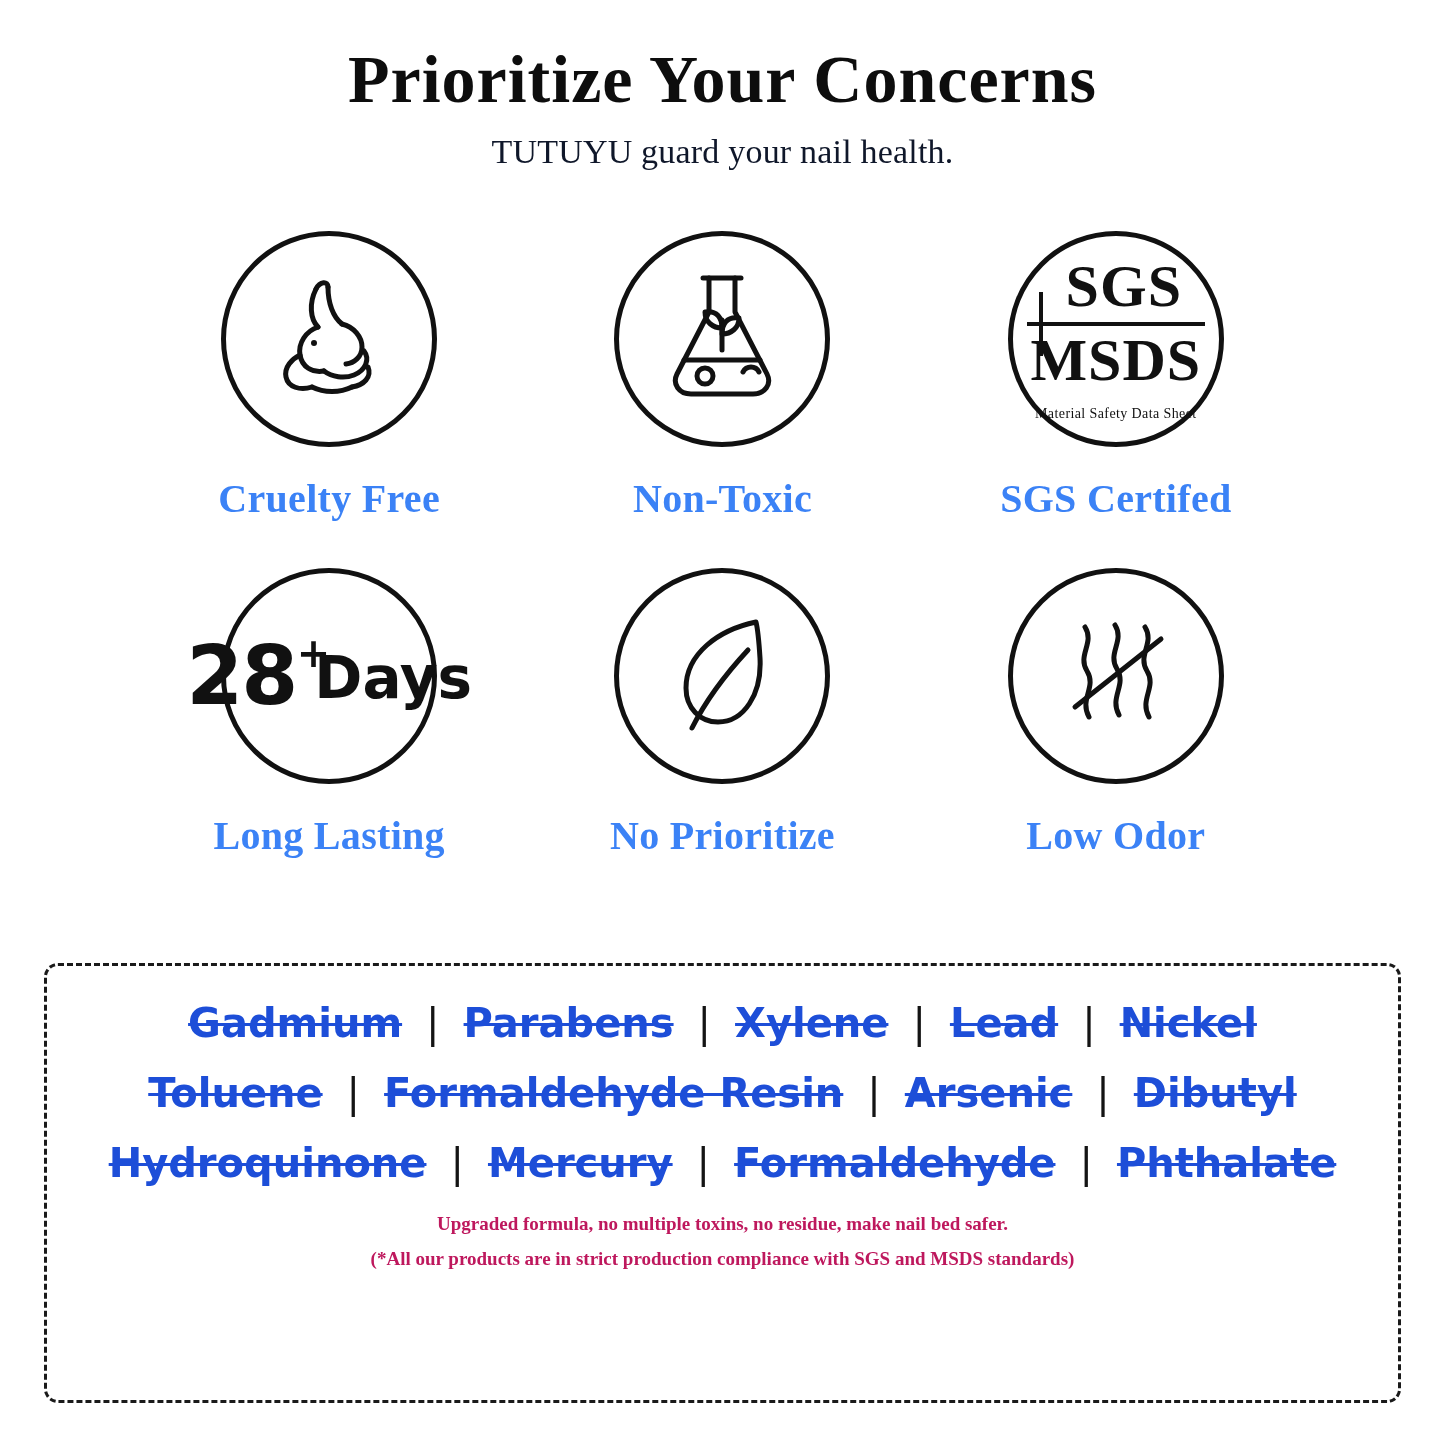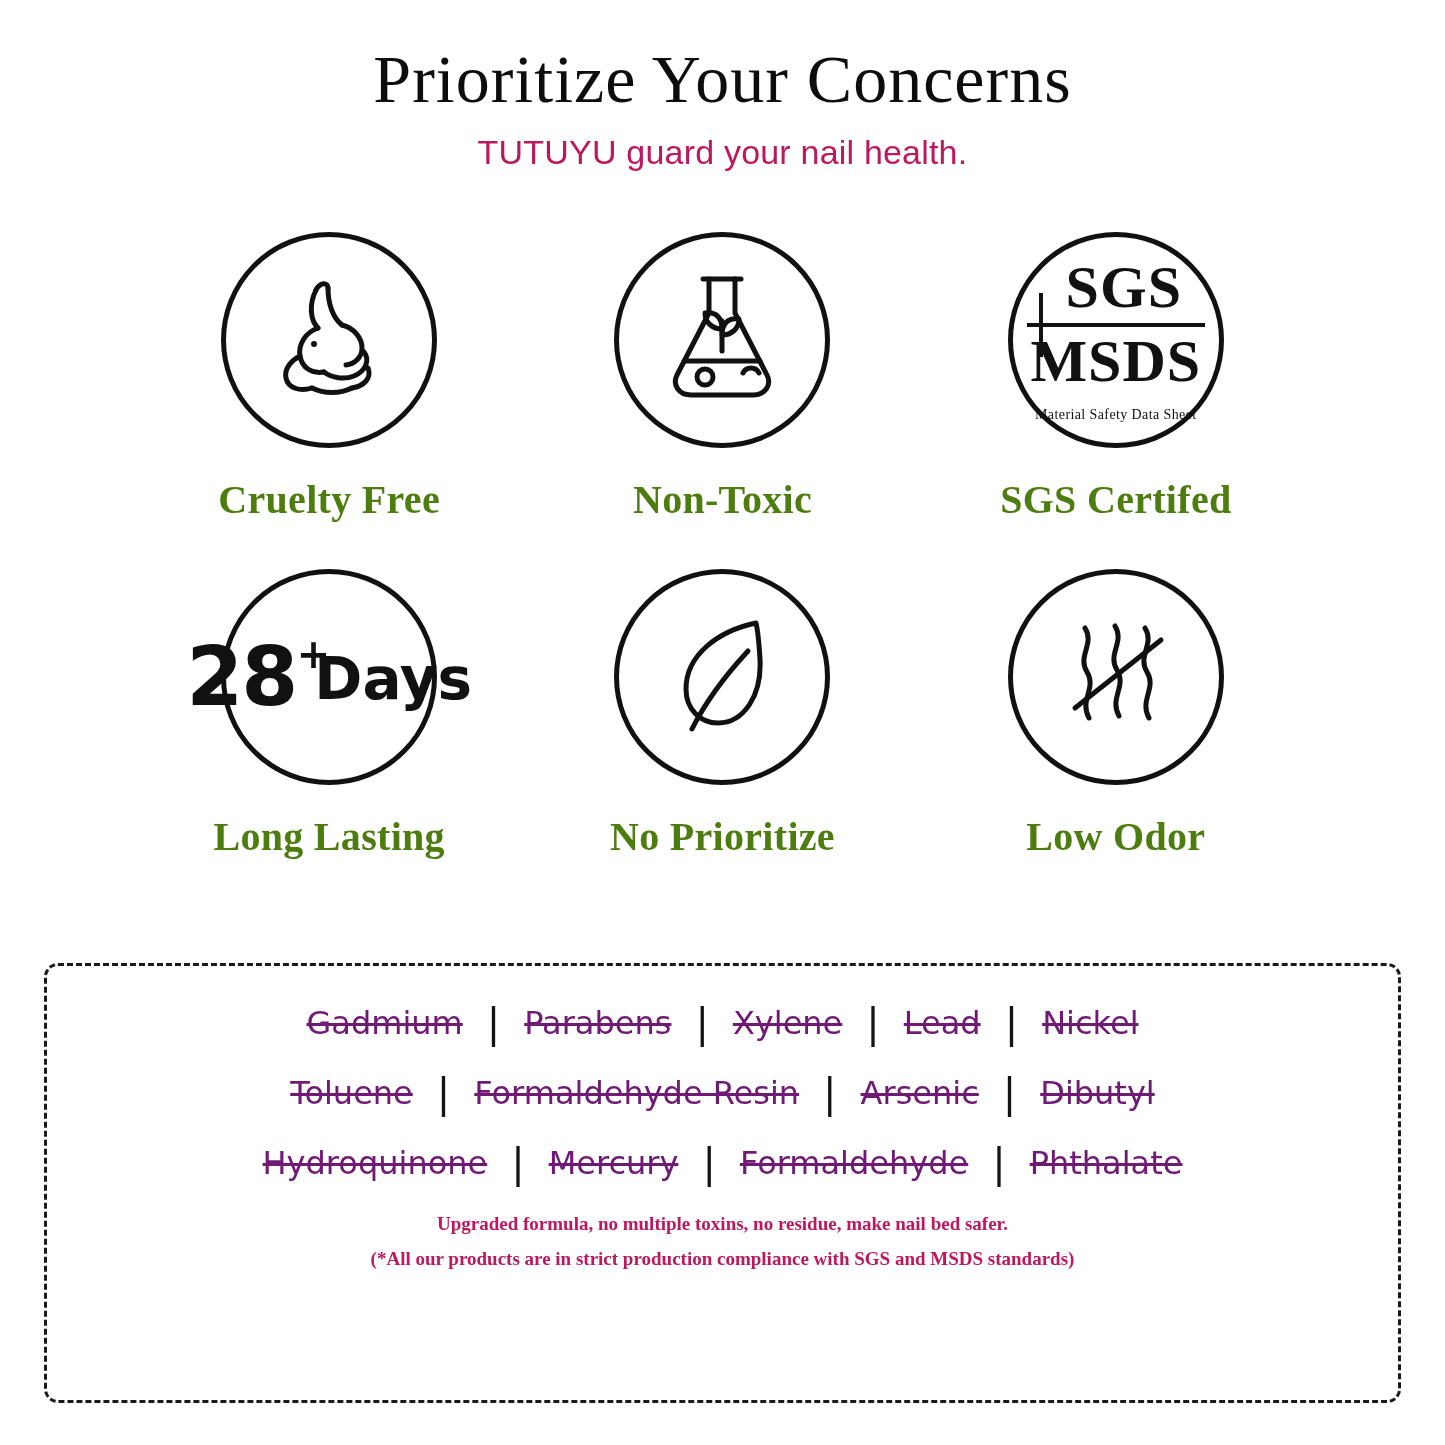--- a/index.html
+++ b/index.html
@@ -22,32 +22,32 @@
     position: relative;
   }
 
   
   .header {
     text-align: center;
     padding-top: 44px;
   }
   .title {
     font-family: "Liberation Serif", serif;
-    font-weight: normal;
+    font-weight: bold;
     font-size: 68px;
     letter-spacing: 1px;
     line-height: 1.05;
     margin: 0;
     color: #0d0d0d;
   }
   .subtitle {
-    font-family: Liberation Sans, sans-serif;
+    font-family: Liberation Serif, serif;
     font-size: 34px;
     margin: 18px 0 0 0;
-    color: #be185d;
+    color: #0f172a;
     letter-spacing: 0.2px;
   }
 
   
   .features {
     margin: 60px auto 0 auto;
     width: 1180px;
     display: grid;
     grid-template-columns: repeat(3, 1fr);
     grid-template-rows: repeat(2, auto);
@@ -68,21 +68,21 @@
     justify-content: center;
     background: #fff;
     position: relative;
   }
   .feature-label {
     margin-top: 28px;
     font-family: "Liberation Serif", serif;
     font-weight: bold;
     font-size: 40px;
     letter-spacing: 0.3px;
-    color: #4d7c0f;
+    color: #3b82f6;
     text-align: center;
   }
 
   
   .days-badge {
     display: flex;
     align-items: center;
     justify-content: center;
     line-height: 0.88;
   }
@@ -170,26 +170,27 @@
   .chem-row {
     display: flex;
     align-items: center;
     justify-content: center;
     width: 100%;
     margin-bottom: 24px;
     gap: 0;
   }
   .chem {
     font-family: "DejaVu Sans", sans-serif;
-    font-size: 32px;
-    color: #701a75;
+    font-size: 40px;
+    color: #1d4ed8;
     text-decoration: line-through;
     text-decoration-thickness: 3px;
     padding: 0 14px;
     white-space: nowrap;
+    font-weight: bold;
   }
   .sep {
     font-family: "DejaVu Sans", sans-serif;
     font-size: 40px;
     color: #141414;
     padding: 0 10px;
   }
   .note {
     font-family: "Liberation Serif", serif;
     font-weight: bold;

